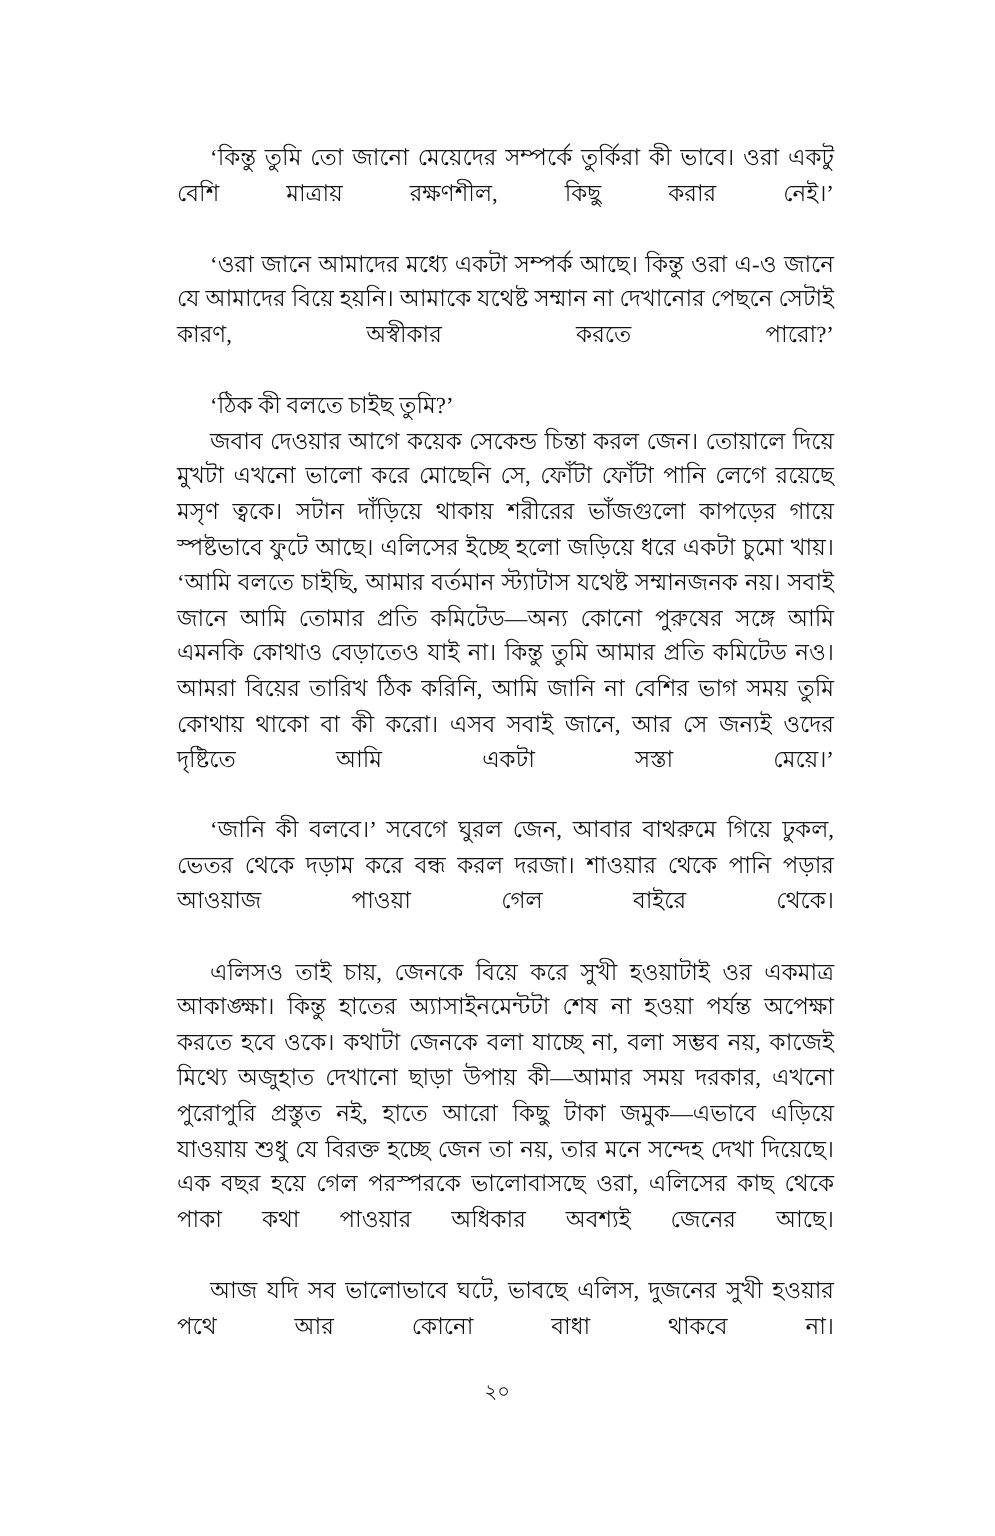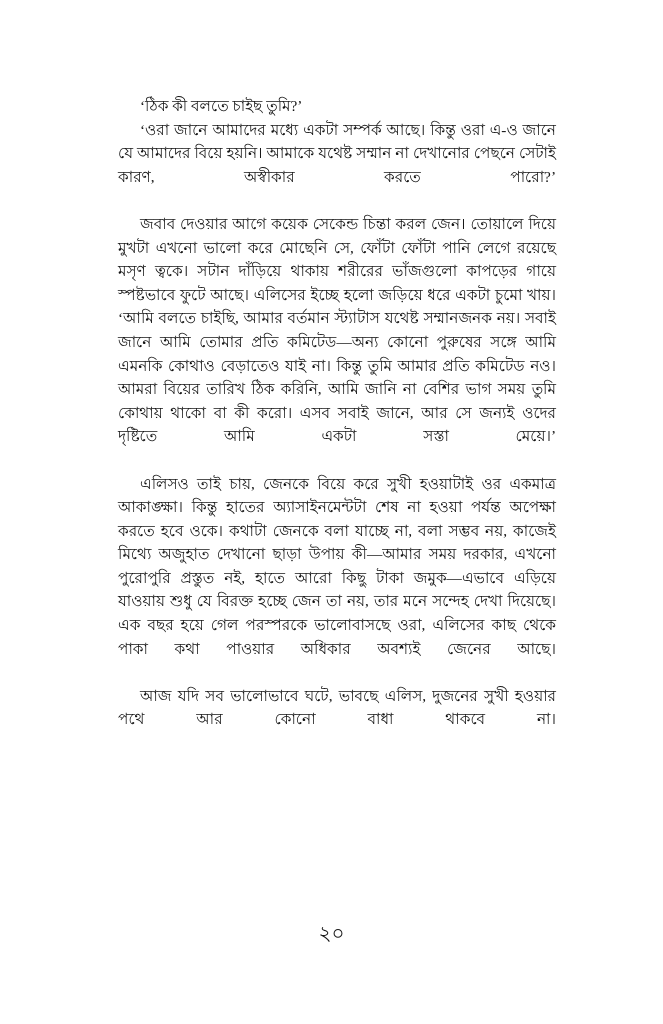--- a/index.html
+++ b/index.html
@@ -50,32 +50,34 @@
 
   .para.no-stretch:after { display: none; }
 
   .page-number {
     position: absolute;
     left: 0;
     right: 0;
     top: 918px;
     text-align: center;
     font-family: "Liberation Serif", "DejaVu Serif", serif;
-    font-size: 20px;
+    font-size: 13px;
     color: #161616;
   }
 </style>
 </head>
 <body>
 
 <div class="page">
 
   <div class="text-block">
+    <p class="para">‘কিন্তু তুমি তো জানো মেয়েদের সম্পর্কে তুর্কিরা কী ভাবে। ওরা একটু বেশি মাত্রায় রক্ষণশীল, কিছু করার নেই।’</p>
+    <p class="para">‘ওরা জানে আমাদের মধ্যে একটা সম্পর্ক আছে। কিন্তু ওরা এ-ও জানে যে আমাদের বিয়ে হয়নি। আমাকে যথেষ্ট সম্মান না দেখানোর পেছনে সেটাই কারণ, অস্বীকার করতে পারো?’</p>
     <p class="para no-stretch">‘ঠিক কী বলতে চাইছ তুমি?’</p>
-    <p class="para">‘ওরা জানে আমাদের মধ্যে একটা সম্পর্ক আছে। কিন্তু ওরা এ-ও জানে যে আমাদের বিয়ে হয়নি। আমাকে যথেষ্ট সম্মান না দেখানোর পেছনে সেটাই কারণ, অস্বীকার করতে পারো?’</p>
     <p class="para">জবাব দেওয়ার আগে কয়েক সেকেন্ড চিন্তা করল জেন। তোয়ালে দিয়ে মুখটা এখনো ভালো করে মোছেনি সে, ফোঁটা ফোঁটা পানি লেগে রয়েছে মসৃণ ত্বকে। সটান দাঁড়িয়ে থাকায় শরীরের ভাঁজগুলো কাপড়ের গায়ে স্পষ্টভাবে ফুটে আছে। এলিসের ইচ্ছে হলো জড়িয়ে ধরে একটা চুমো খায়। ‘আমি বলতে চাইছি, আমার বর্তমান স্ট্যাটাস যথেষ্ট সম্মানজনক নয়। সবাই জানে আমি তোমার প্রতি কমিটেড—অন্য কোনো পুরুষের সঙ্গে আমি এমনকি কোথাও বেড়াতেও যাই না। কিন্তু তুমি আমার প্রতি কমিটেড নও। আমরা বিয়ের তারিখ ঠিক করিনি, আমি জানি না বেশির ভাগ সময় তুমি কোথায় থাকো বা কী করো। এসব সবাই জানে, আর সে জন্যই ওদের দৃষ্টিতে আমি একটা সস্তা মেয়ে।’</p>
+    <p class="para">‘জানি কী বলবে।’ সবেগে ঘুরল জেন, আবার বাথরুমে গিয়ে ঢুকল, ভেতর থেকে দড়াম করে বন্ধ করল দরজা। শাওয়ার থেকে পানি পড়ার আওয়াজ পাওয়া গেল বাইরে থেকে।</p>
     <p class="para">এলিসও তাই চায়, জেনকে বিয়ে করে সুখী হওয়াটাই ওর একমাত্র আকাঙ্ক্ষা। কিন্তু হাতের অ্যাসাইনমেন্টটা শেষ না হওয়া পর্যন্ত অপেক্ষা করতে হবে ওকে। কথাটা জেনকে বলা যাচ্ছে না, বলা সম্ভব নয়, কাজেই মিথ্যে অজুহাত দেখানো ছাড়া উপায় কী—আমার সময় দরকার, এখনো পুরোপুরি প্রস্তুত নই, হাতে আরো কিছু টাকা জমুক—এভাবে এড়িয়ে যাওয়ায় শুধু যে বিরক্ত হচ্ছে জেন তা নয়, তার মনে সন্দেহ দেখা দিয়েছে। এক বছর হয়ে গেল পরস্পরকে ভালোবাসছে ওরা, এলিসের কাছ থেকে পাকা কথা পাওয়ার অধিকার অবশ্যই জেনের আছে।</p>
     <p class="para">আজ যদি সব ভালোভাবে ঘটে, ভাবছে এলিস, দুজনের সুখী হওয়ার পথে আর কোনো বাধা থাকবে না।</p>
   </div>
 
   <div class="page-number">২০</div>
 
 </div>
 
 </body></html>

